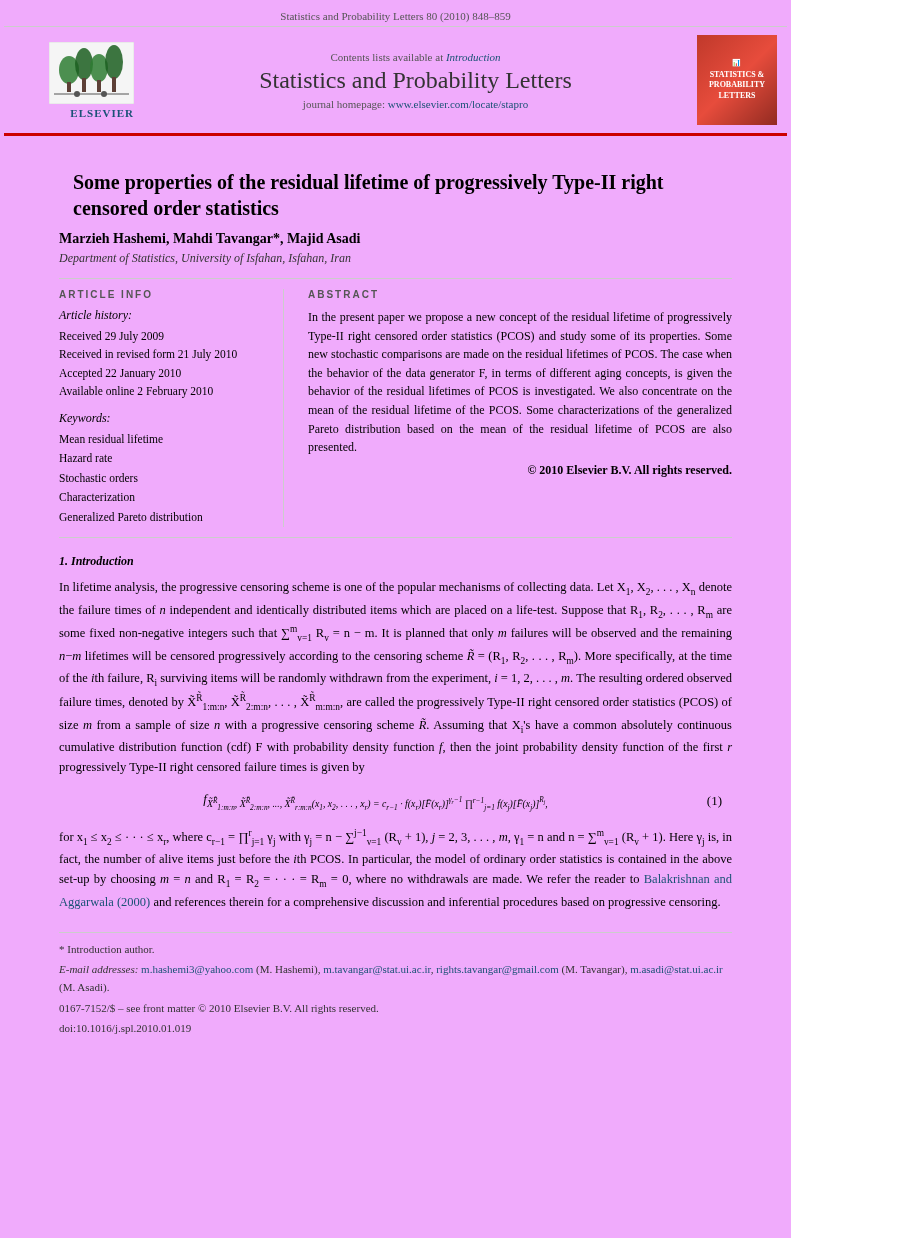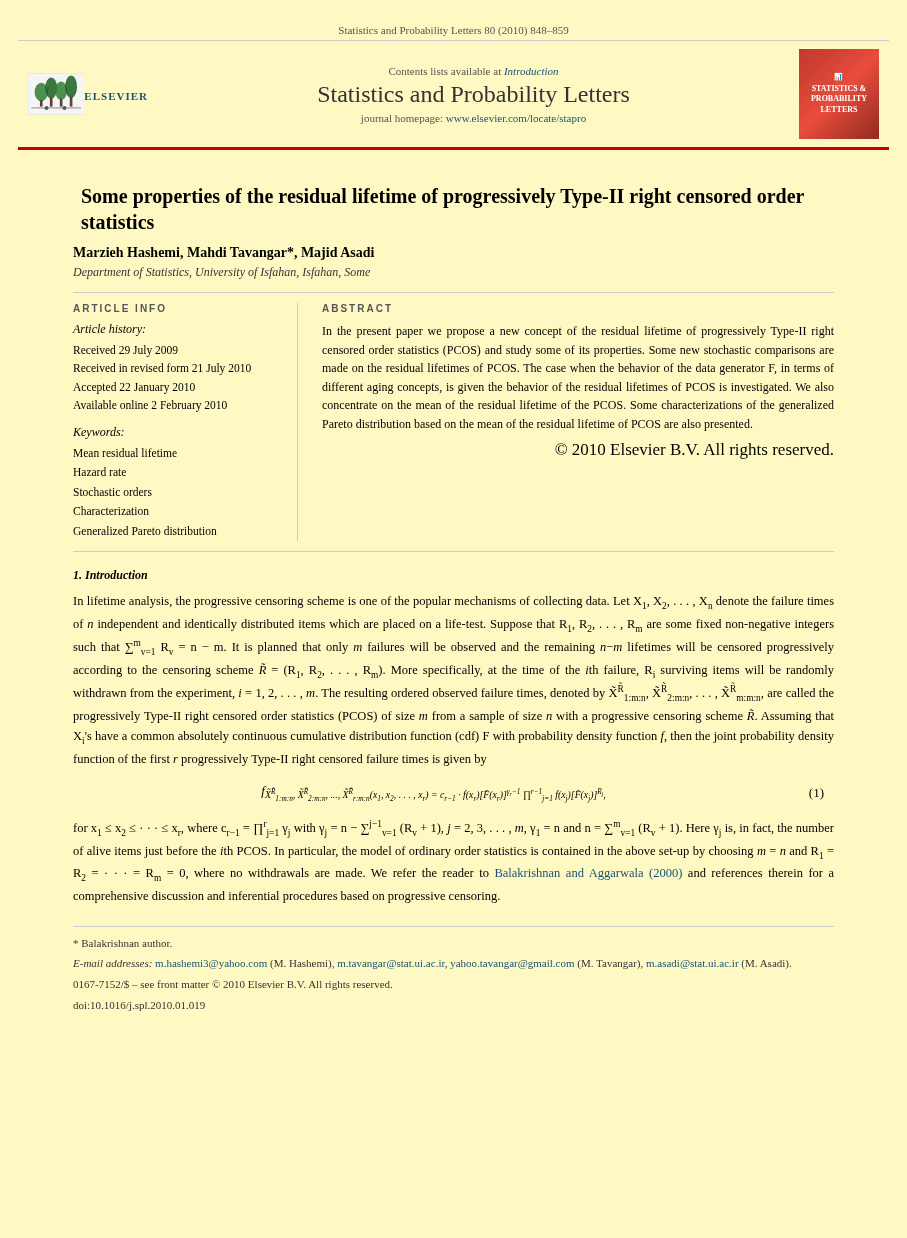--- a/index.html
+++ b/index.html
@@ -6,24 +6,24 @@
     body {
       background: #fff;
       font-family: 'Times New Roman', Times, serif;
       font-size: 13px;
       color: #000;
       width: 907px;
       min-height: 1238px;
     }
 
     .page-wrapper {
-      width: 907px;
+      width: 791px;
       min-height: 1238px;
-      background: #fef9c3;
-      padding: 18px;
+      background: #f0abfc;
+      padding: 4px;
     }
 
     
     .top-bar {
       text-align: center;
       font-size: 11px;
       color: #555;
       padding: 6px 0 4px;
       border-bottom: 1px solid #ccc;
     }
@@ -32,22 +32,22 @@
     .journal-header {
       display: flex;
       align-items: center;
       border-bottom: 3px solid #c00;
       padding: 8px 10px;
       gap: 10px;
     }
 
     .elsevier-logo {
       display: flex;
-      flex-direction: row;
-      align-items: center;
+      flex-direction: column;
+      align-items: flex-end;
       width: 120px;
       flex-shrink: 0;
     }
 
     .elsevier-text {
       font-size: 11px;
       color: #1a5276;
       font-weight: bold;
       margin-top: 3px;
       letter-spacing: 1px;
@@ -109,21 +109,21 @@
     
     .main-content {
       padding: 15px 55px 20px 55px;
     }
 
     
     .article-title {
       font-size: 20px;
       font-weight: bold;
       color: #000;
-      margin: 18px 0 10px 8px;
+      margin: 18px 0 10px 14px;
       line-height: 1.3;
     }
 
     
     .authors {
       font-size: 14px;
       font-weight: bold;
       margin-bottom: 4px;
     }
 
@@ -190,23 +190,24 @@
       line-height: 1.7;
     }
 
     .abstract-text {
       font-size: 12px;
       line-height: 1.55;
       text-align: justify;
     }
 
     .copyright {
-      font-size: 17px;
+      font-size: 12px;
       text-align: right;
       margin-top: 6px;
+      font-weight: bold;
     }
 
     
     .section-heading {
       font-size: 12px;
       font-weight: bold;
       font-style: italic;
       margin: 16px 0 8px 0;
     }
 
@@ -326,21 +327,21 @@
     </div>
 
   </div>
 
   <div class="main-content">
 
     <div class="article-title">Some properties of the residual lifetime of progressively Type-II right censored order statistics</div>
 
     <div class="authors">Marzieh Hashemi, Mahdi Tavangar*, Majid Asadi</div>
 
-    <div class="affiliation">Department of Statistics, University of Isfahan, Isfahan, Some</div>
+    <div class="affiliation">Department of Statistics, University of Isfahan, Isfahan, Iran</div>
 
     <hr class="divider">
 
     <div class="two-col">
 
       <div class="col-left">
         <div class="section-label">ARTICLE INFO</div>
 
         <div class="article-history-label">Article history:</div>
         <div class="article-history-item">Received 29 July 2009</div>
@@ -394,26 +395,26 @@
 
     <div class="body-text">
       for x<sub>1</sub> ≤ x<sub>2</sub> ≤ · · · ≤ x<sub>r</sub>, where c<sub>r−1</sub> = ∏<sup>r</sup><sub>j=1</sub> γ<sub>j</sub> with γ<sub>j</sub> = n − ∑<sup>j−1</sup><sub>v=1</sub> (R<sub>v</sub> + 1), <i>j</i> = 2, 3, . . . , <i>m</i>, γ<sub>1</sub> = n and n = ∑<sup>m</sup><sub>v=1</sub> (R<sub>v</sub> + 1).
       Here γ<sub>j</sub> is, in fact, the number of alive items just before the <i>i</i>th PCOS. In particular, the model of ordinary order statistics is
       contained in the above set-up by choosing <i>m</i> = <i>n</i> and R<sub>1</sub> = R<sub>2</sub> = · · · = R<sub>m</sub> = 0, where no withdrawals are made. We refer
       the reader to <span class="inline-link">Balakrishnan and Aggarwala (2000)</span> and references therein for a comprehensive discussion and inferential
       procedures based on progressive censoring.
     </div>
 
     <div class="footer">
-      <div class="footnote">* Balakrishnan author.</div>
+      <div class="footnote">* Introduction author.</div>
       <div class="footnote">
         <i>E-mail addresses:</i>
         <span class="inline-link">m.hashemi3@yahoo.com</span> (M. Hashemi),
         <span class="inline-link">m.tavangar@stat.ui.ac.ir</span>,
-        <span class="inline-link">yahoo.tavangar@gmail.com</span> (M. Tavangar),
+        <span class="inline-link">rights.tavangar@gmail.com</span> (M. Tavangar),
         <span class="inline-link">m.asadi@stat.ui.ac.ir</span>
         (M. Asadi).
       </div>
       <div class="footnote">0167-7152/$ – see front matter © 2010 Elsevier B.V. All rights reserved.</div>
       <div class="footnote">
         <span>doi:10.1016/j.spl.2010.01.019</span>
       </div>
     </div>
 
   </div>

